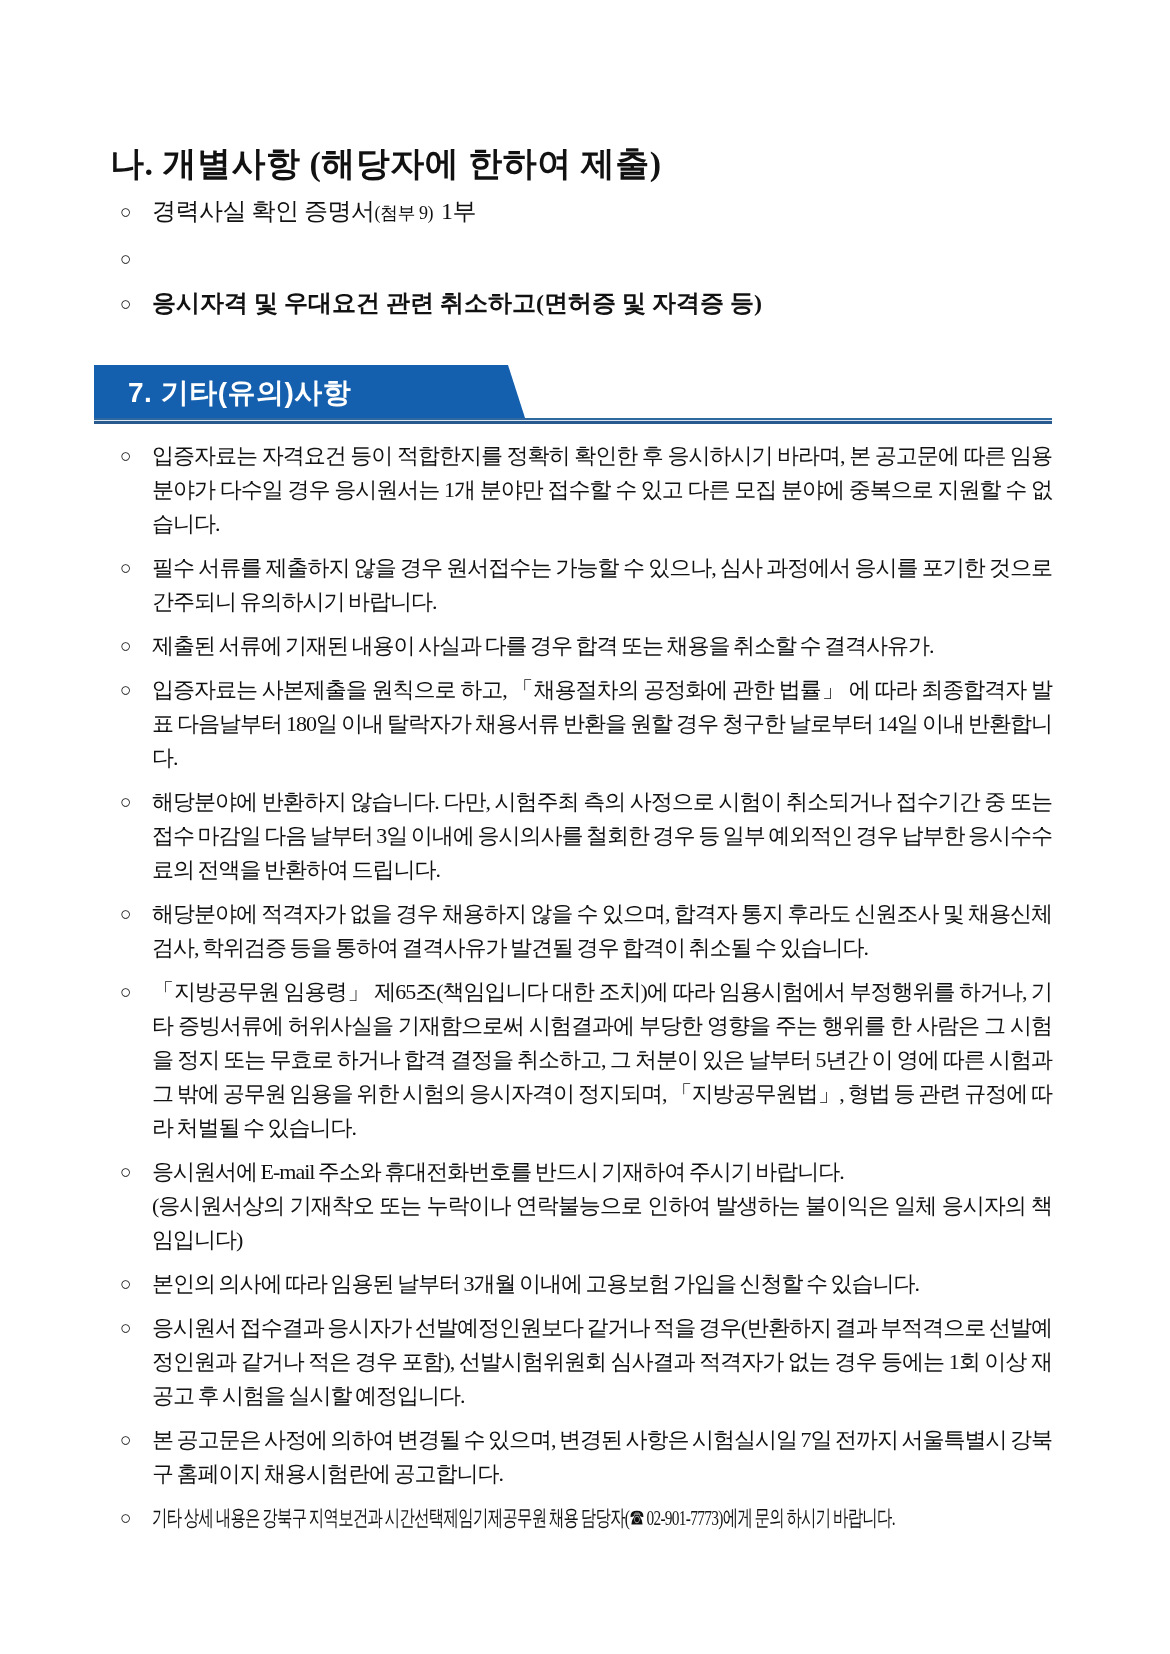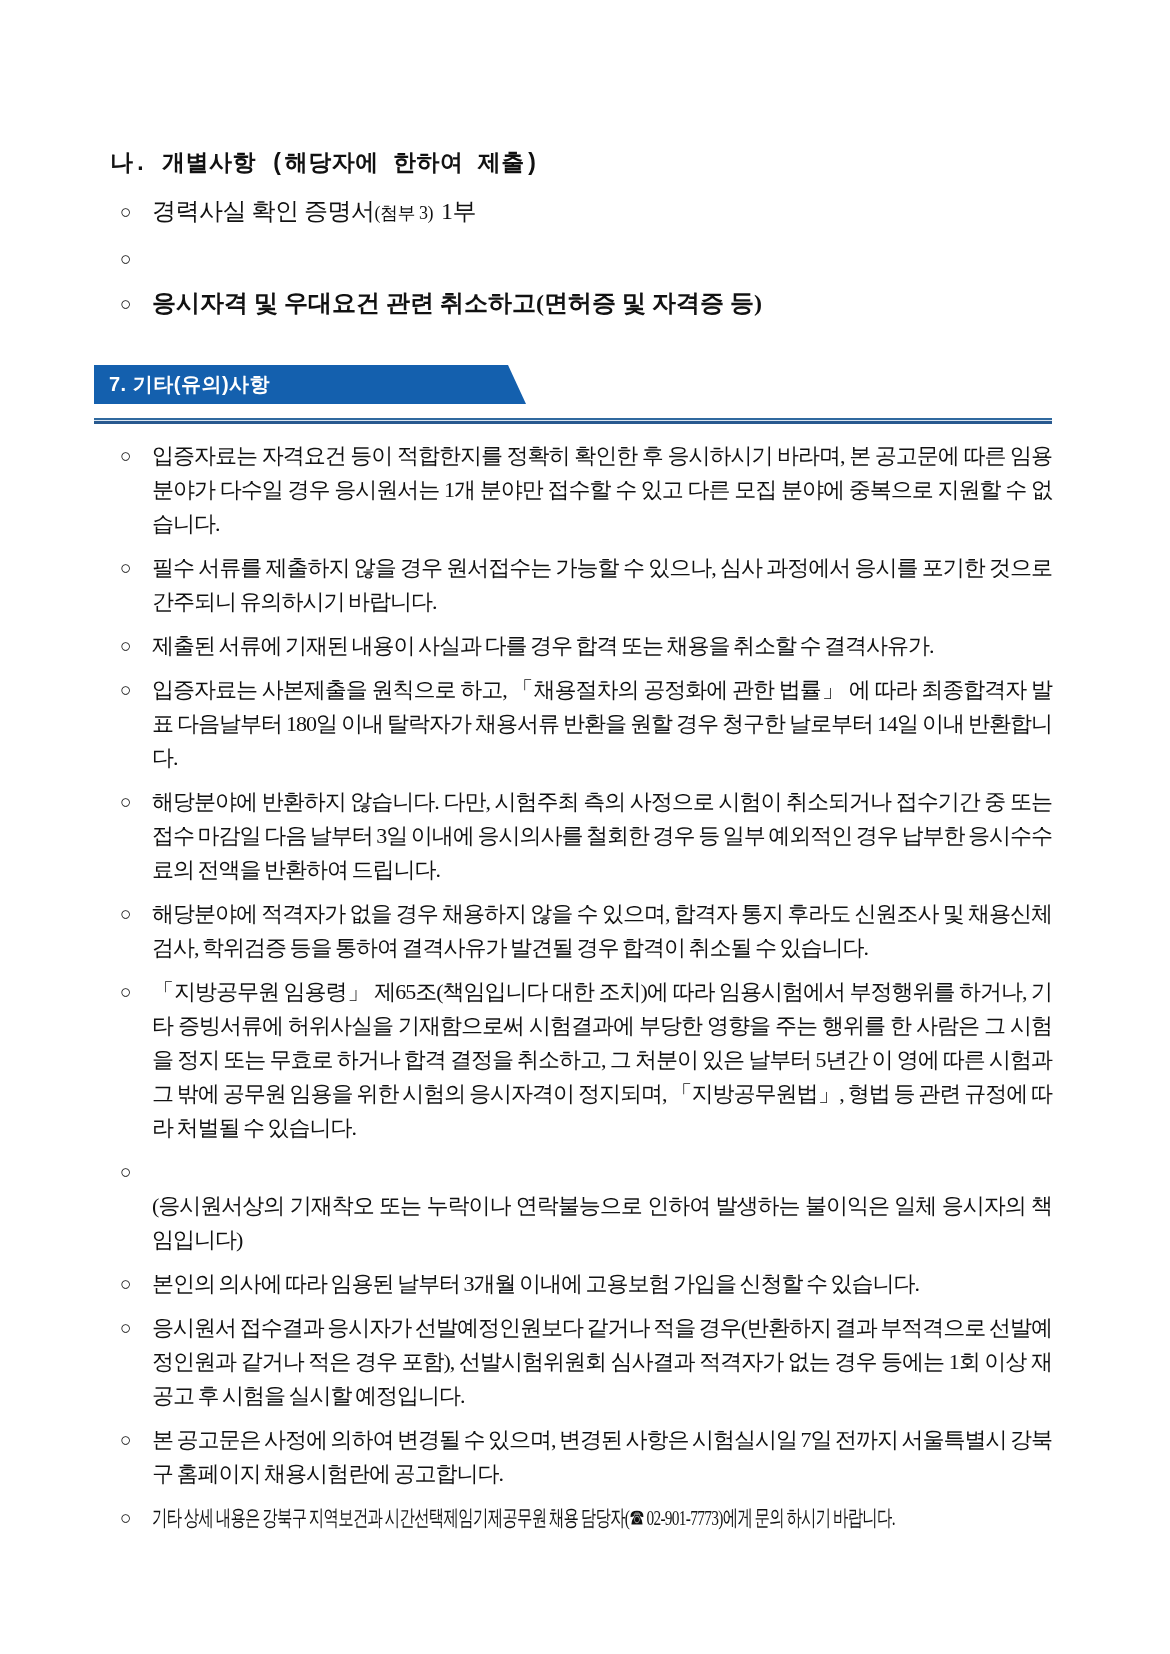--- a/index.html
+++ b/index.html
@@ -18,23 +18,23 @@
   .content {
     position: relative;
     margin-left: 110px;
     width: 942px;
     padding-top: 148px;
     box-sizing: border-box;
   }
 
   
   .sec-b-heading {
-    font-family: Liberation Mono, monospace;
+    font-family: Liberation Serif, serif;
     font-weight: bold;
-    font-size: 23px;
+    font-size: 34px;
     line-height: 32px;
     letter-spacing: 0.5px;
     margin-bottom: 16px;
   }
   .doc-item {
     display: flex;
     align-items: flex-start;
     padding-left: 10px;
     margin-bottom: 14px;
     font-size: 24px;
@@ -63,31 +63,31 @@
   
   .banner-wrap {
     position: relative;
     margin-top: 46px;
     margin-left: -16px;
     height: 59px;
     margin-bottom: 15px;
   }
   .banner {
     width: 432px;
-    height: 39px;
+    height: 56px;
     background: #1460ae;
     clip-path: polygon(0 0, calc(100% - 18px) 0, 100% 100%, 0 100%);
     display: flex;
     align-items: center;
-    padding-left: 15px;
+    padding-left: 34px;
     box-sizing: border-box;
     color: #ffffff;
     font-family: "Liberation Sans", "DejaVu Sans", sans-serif;
     font-weight: bold;
-    font-size: 20px;
+    font-size: 28px;
     letter-spacing: 0.5px;
   }
   .banner-underline {
     position: absolute;
     left: 0;
     top: 53px;
     width: 958px;
     height: 6px;
     background: linear-gradient(to bottom,
       #30699f 0%, #30699f 34%,
@@ -129,21 +129,21 @@
 </style>
 </head>
 <body>
 
 <div class="content">
 
   <div class="sec-b-heading">나. 개별사항 (해당자에 한하여 제출)</div>
 
   <div class="doc-item">
     <span class="marker">○</span>
-    <span class="txt"><span>경력사실 확인 증명서</span><span class="attach">(첨부 3)</span><span class="count">1부</span></span>
+    <span class="txt"><span>경력사실 확인 증명서</span><span class="attach">(첨부 9)</span><span class="count">1부</span></span>
   </div>
 
   <div class="doc-item">
     <span class="marker">○</span>
   </div>
 
   <div class="doc-item bold">
     <span class="marker">○</span>
     <span class="txt">응시자격 및 우대요건 관련 취소하고(면허증 및 자격증 등)</span>
   </div>
@@ -187,21 +187,21 @@
       <span class="txt">해당분야에 적격자가 없을 경우 채용하지 않을 수 있으며, 합격자 통지 후라도 신원조사 및 채용신체검사, 학위검증 등을 통하여 결격사유가 발견될 경우 합격이 취소될 수 있습니다.</span>
     </div>
 
     <div class="note">
       <span class="marker">○</span>
       <span class="txt">「지방공무원 임용령」 제65조(책임입니다 대한 조치)에 따라 임용시험에서 부정행위를 하거나, 기타 증빙서류에 허위사실을 기재함으로써 시험결과에 부당한 영향을 주는 행위를 한 사람은 그 시험을 정지 또는 무효로 하거나 합격 결정을 취소하고, 그 처분이 있은 날부터 5년간 이 영에 따른 시험과 그 밖에 공무원 임용을 위한 시험의 응시자격이 정지되며, 「지방공무원법」, 형법 등 관련 규정에 따라 처벌될 수 있습니다.</span>
     </div>
 
     <div class="note">
       <span class="marker">○</span>
-      <span class="txt"><br><span>(응시원서상의 기재착오 또는 누락이나 연락불능으로 인하여 발생하는 불이익은 일체 응시자의 책임입니다)</span></span>
+      <span class="txt"><span>응시원서에 E-mail 주소와 휴대전화번호를 반드시 기재하여 주시기 바랍니다.</span><br><span>(응시원서상의 기재착오 또는 누락이나 연락불능으로 인하여 발생하는 불이익은 일체 응시자의 책임입니다)</span></span>
     </div>
 
     <div class="note">
       <span class="marker">○</span>
       <span class="txt">본인의 의사에 따라 임용된 날부터 3개월 이내에 고용보험 가입을 신청할 수 있습니다.</span>
     </div>
 
     <div class="note">
       <span class="marker">○</span>
       <span class="txt">응시원서 접수결과 응시자가 선발예정인원보다 같거나 적을 경우(반환하지 결과 부적격으로 선발예정인원과 같거나 적은 경우 포함), 선발시험위원회 심사결과 적격자가 없는 경우 등에는 1회 이상 재공고 후 시험을 실시할 예정입니다.</span>

